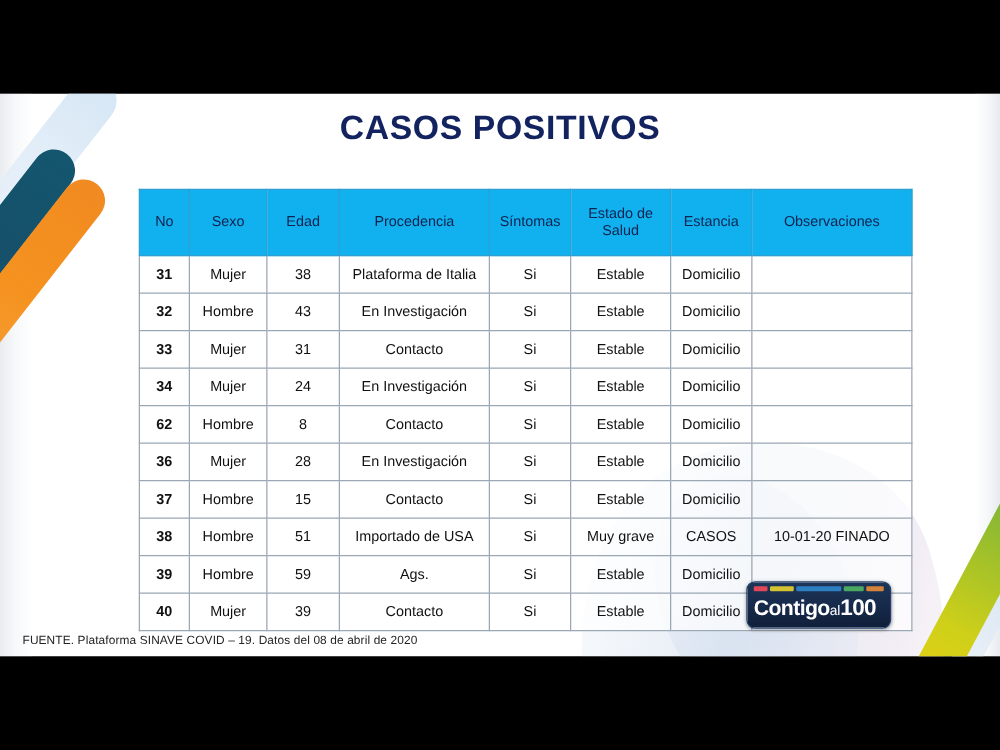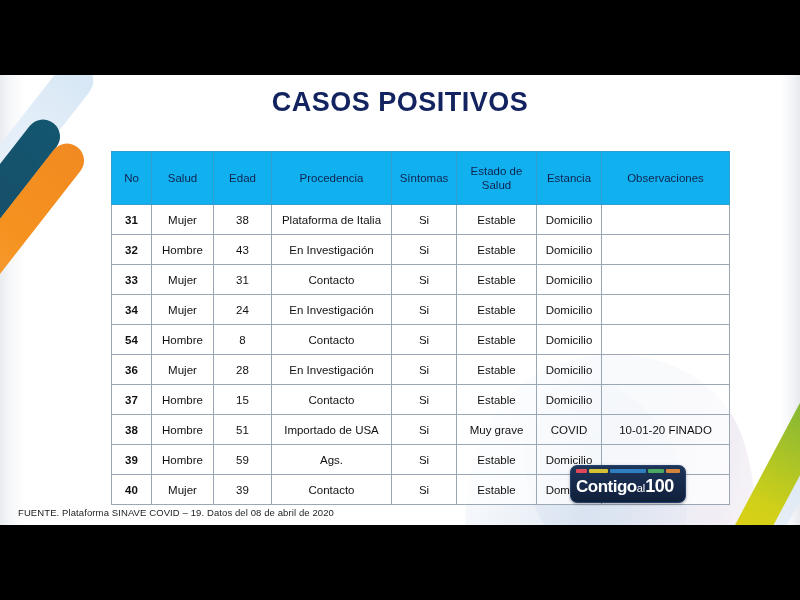--- a/index.html
+++ b/index.html
@@ -178,21 +178,21 @@
     top: 432px;
     font-size: 9.5px;
     color: #232323;
     font-family: "Liberation Sans", sans-serif;
     letter-spacing: .1px;
   }
 
   
   #logo {
     position: absolute;
-    left: 570px;
+    left: 597px;
     top: 390px;
     width: 114px;
     height: 36px;
     background: linear-gradient(to bottom, #1d3557 0%, #16294a 55%, #101f3a 100%);
     border-radius: 7px;
     box-shadow: 0 1px 3px rgba(0,0,0,.35);
     border: 1px solid #24406b;
     overflow: hidden;
   }
   #logo .bars {
@@ -258,21 +258,21 @@
             <col class="c-edad">
             <col class="c-proc">
           <col class="c-sint">
             <col class="c-est">
             <col class="c-esta">
             <col class="c-obs">
         </colgroup>
         <thead>
           <tr>
             <th>No</th>
-            <th>Salud</th>
+            <th>Sexo</th>
             <th>Edad</th>
             <th>Procedencia</th>
             <th>Síntomas</th>
             <th>Estado de Salud</th>
             <th>Estancia</th>
             <th>Observaciones</th>
           </tr>
         </thead>
         <tbody id="table-body">
             <tr>
@@ -309,21 +309,21 @@
               <td class="num">34</td>
               <td>Mujer</td>
               <td>24</td>
               <td>En Investigación</td>
               <td>Si</td>
               <td>Estable</td>
               <td>Domicilio</td>
               <td></td>
             </tr>
             <tr>
-              <td class="num">54</td>
+              <td class="num">62</td>
               <td>Hombre</td>
               <td>8</td>
               <td>Contacto</td>
               <td>Si</td>
               <td>Estable</td>
               <td>Domicilio</td>
               <td></td>
             </tr>
             <tr>
               <td class="num">36</td>
@@ -345,21 +345,21 @@
               <td>Domicilio</td>
               <td></td>
             </tr>
             <tr>
               <td class="num">38</td>
               <td>Hombre</td>
               <td>51</td>
               <td>Importado de USA</td>
               <td>Si</td>
               <td>Muy grave</td>
-              <td>COVID</td>
+              <td>CASOS</td>
               <td>10-01-20 FINADO</td>
             </tr>
             <tr>
               <td class="num">39</td>
               <td>Hombre</td>
               <td>59</td>
               <td>Ags.</td>
               <td>Si</td>
               <td>Estable</td>
               <td>Domicilio</td>

